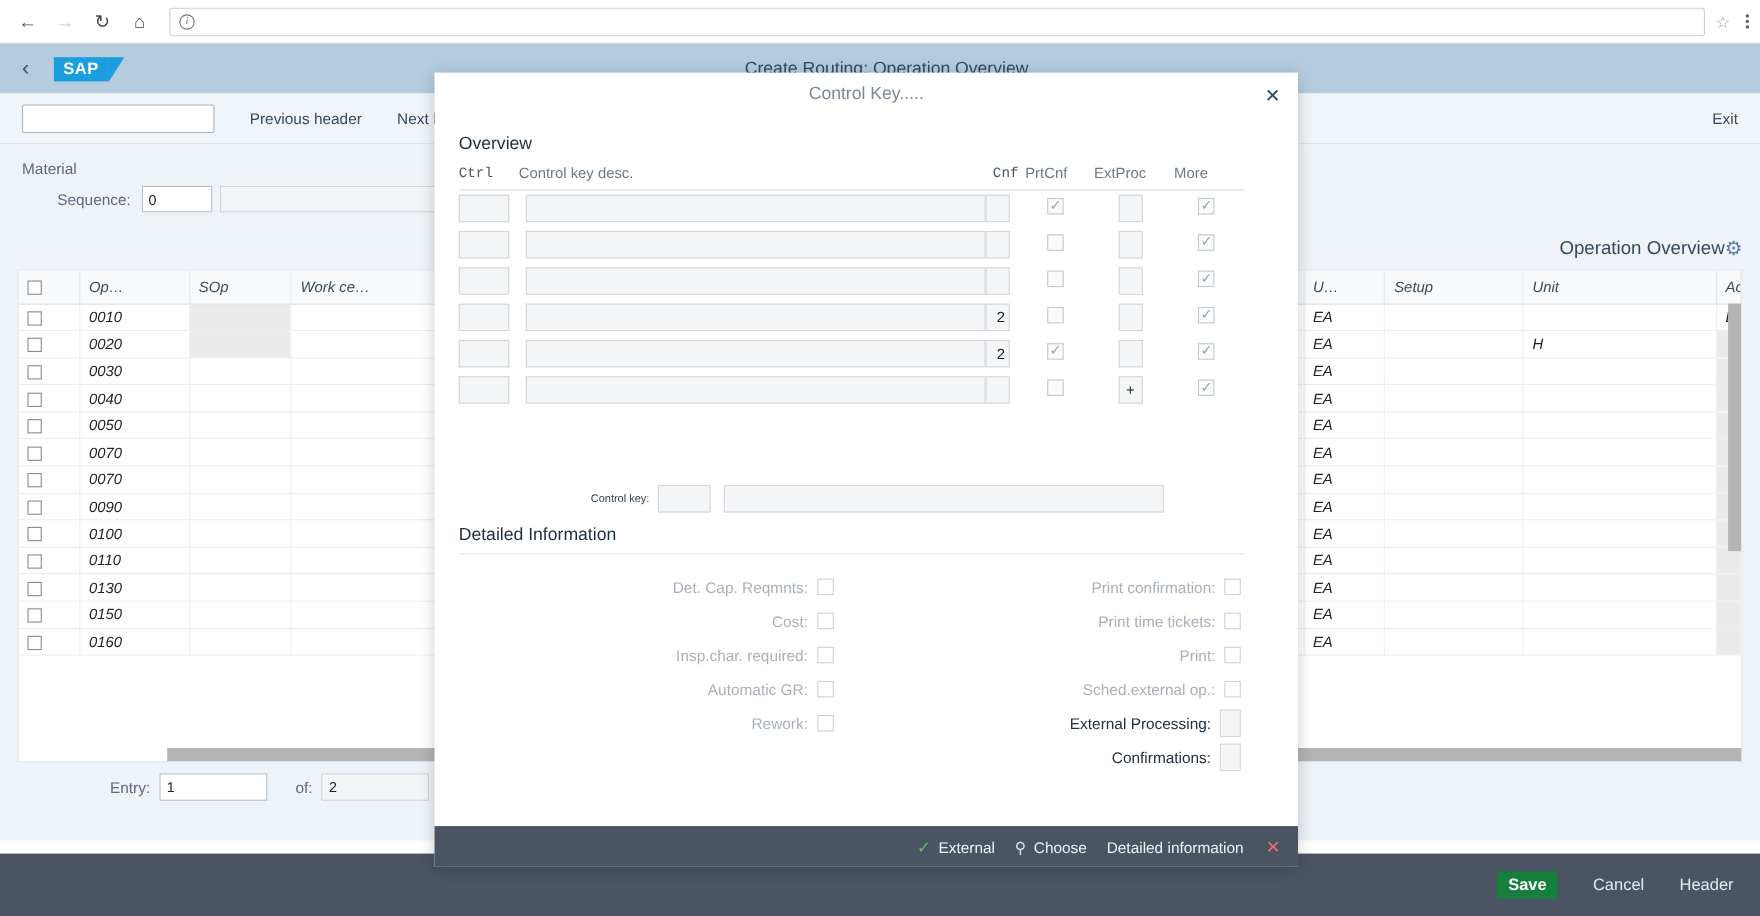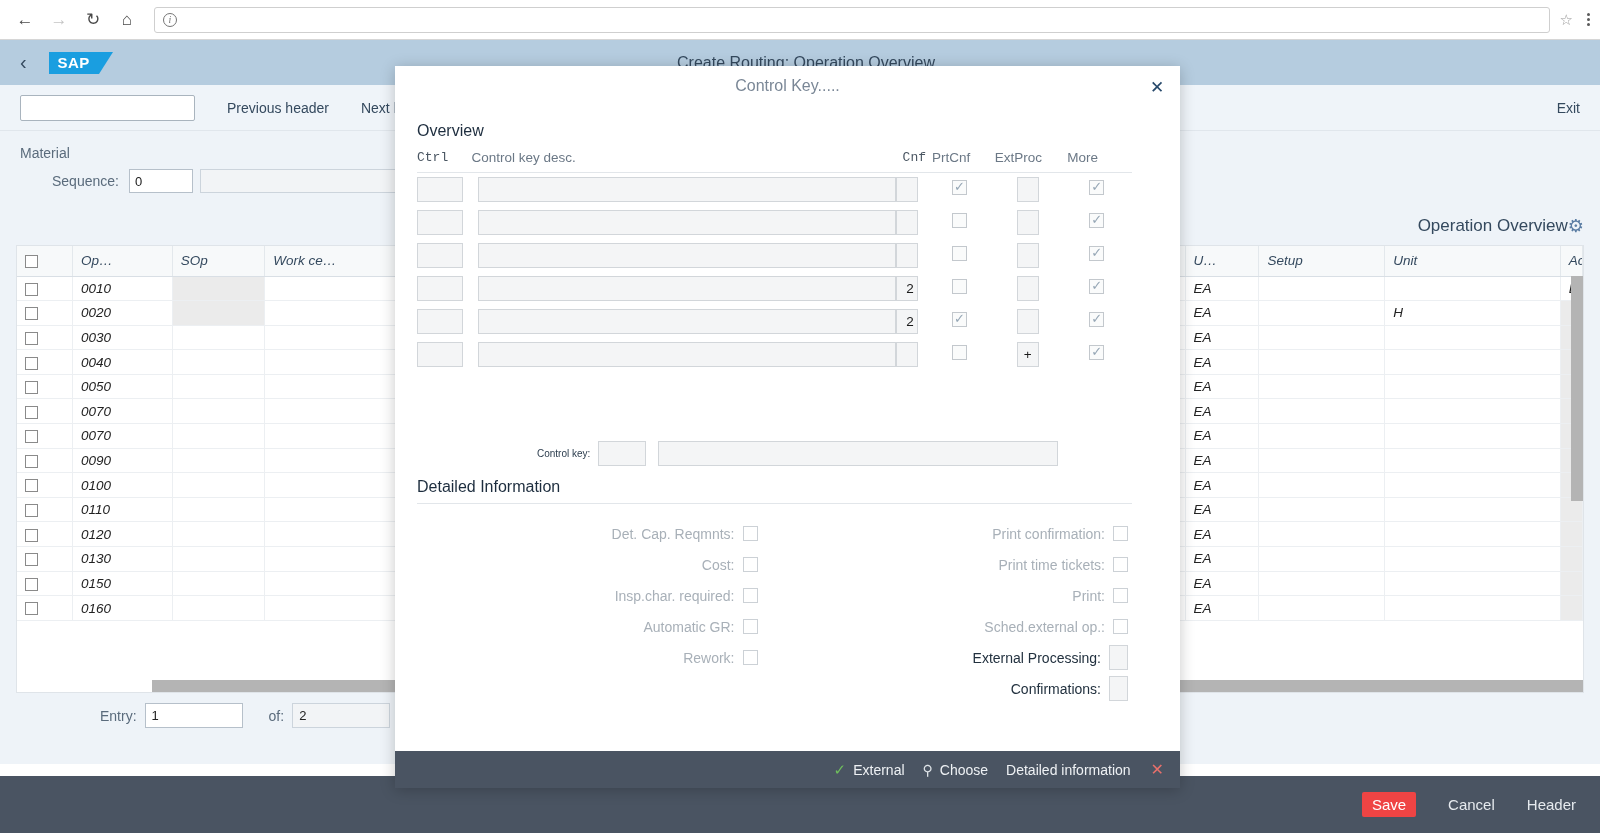--- a/index.html
+++ b/index.html
@@ -140,21 +140,21 @@
     font-size: 13px; padding: 0 6px; color: #222; display: flex; align-items: center;
   }
 
   
   .bottom-bar {
     position: absolute; bottom: 0; left: 0; width: 1600px; height: 57px;
     background: #4a5462; display: flex; align-items: center; justify-content: flex-end;
     padding-right: 24px;
   }
   .bb-btn { font-size: 15px; color: #e6eaee; margin-left: 32px; }
-  .bb-btn.primary { background: #ef4444; color: #fff; padding: 4px 10px; border-radius: 2px; }
+  .bb-btn.primary { background: #15803d; color: #fff; padding: 4px 10px; border-radius: 2px; font-weight: bold; }
 
   
   .overlay { position: absolute; inset: 0; background: transparent; }
   .modal {
     position: absolute; left: 395px; top: 66px; width: 785px; height: 722px;
     background: #ffffff; box-shadow: 0 2px 14px rgba(0,0,0,0.22);
     display: flex; flex-direction: column;
   }
   .modal-head {
     height: 40px; display: flex; align-items: center; justify-content: center;
@@ -463,35 +463,20 @@
             <td></td>
             <td></td>
             <td></td>
             <td>EA</td>
             <td></td>
             <td></td>
             <td class="shaded"></td>
           </tr>
           <tr>
             <td><span class="cb"></span></td>
-            <td>0120</td>
-            <td></td>
-            <td></td>
-            <td></td>
-            <td></td>
-            <td></td>
-            <td></td>
-            <td></td>
-            <td>EA</td>
-            <td></td>
-            <td></td>
-            <td class="shaded"></td>
-          </tr>
-          <tr>
-            <td><span class="cb"></span></td>
             <td>0130</td>
             <td></td>
             <td></td>
             <td></td>
             <td></td>
             <td></td>
             <td></td>
             <td></td>
             <td>EA</td>
             <td></td>

